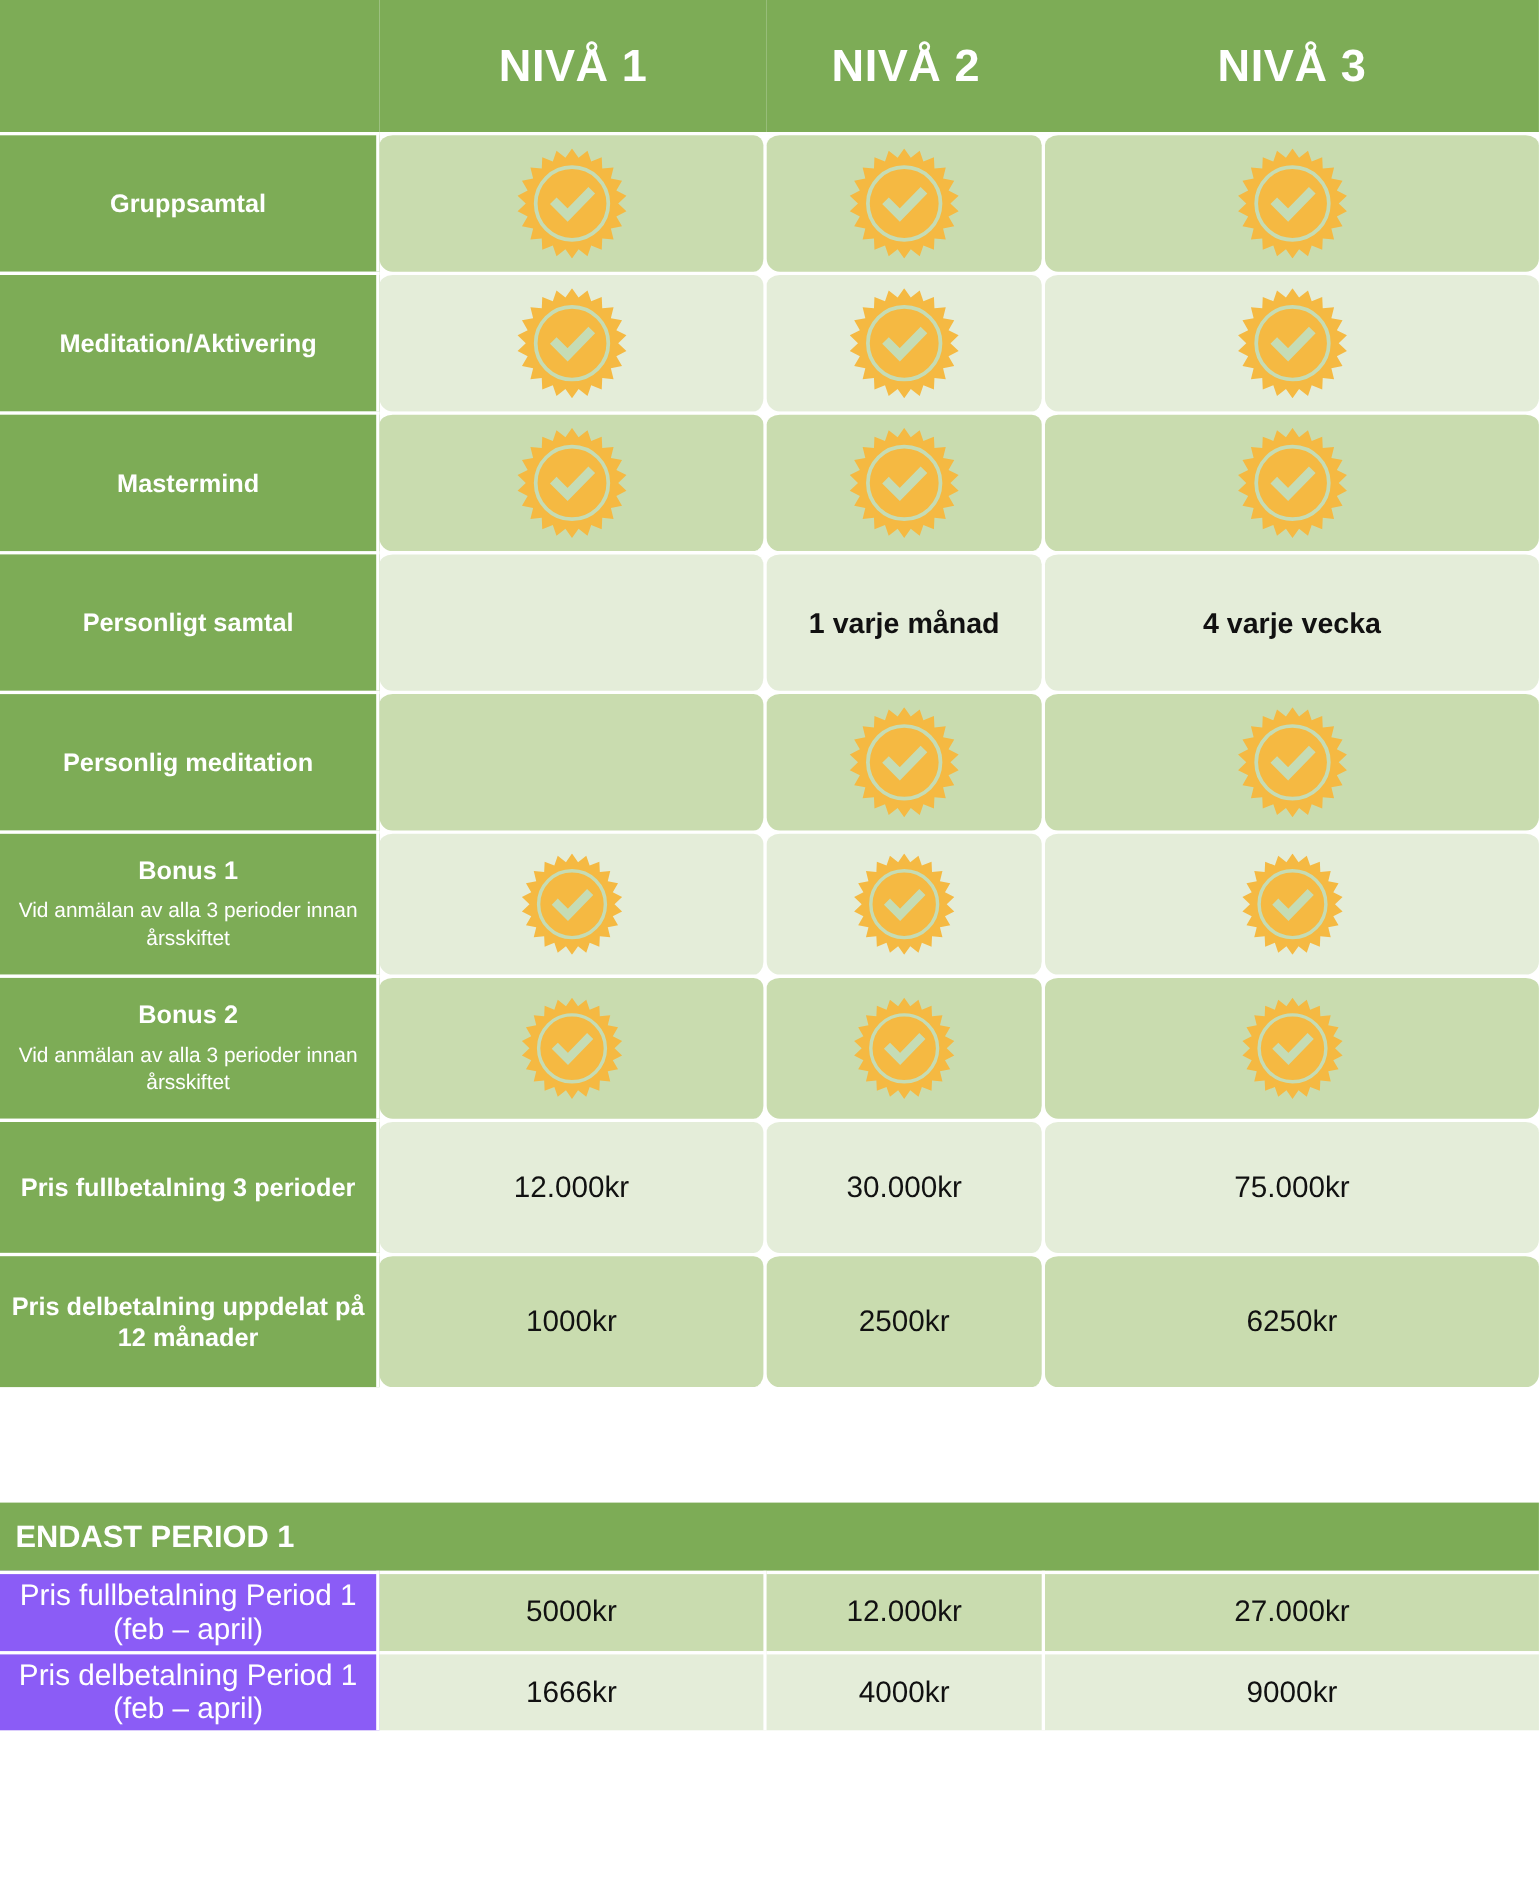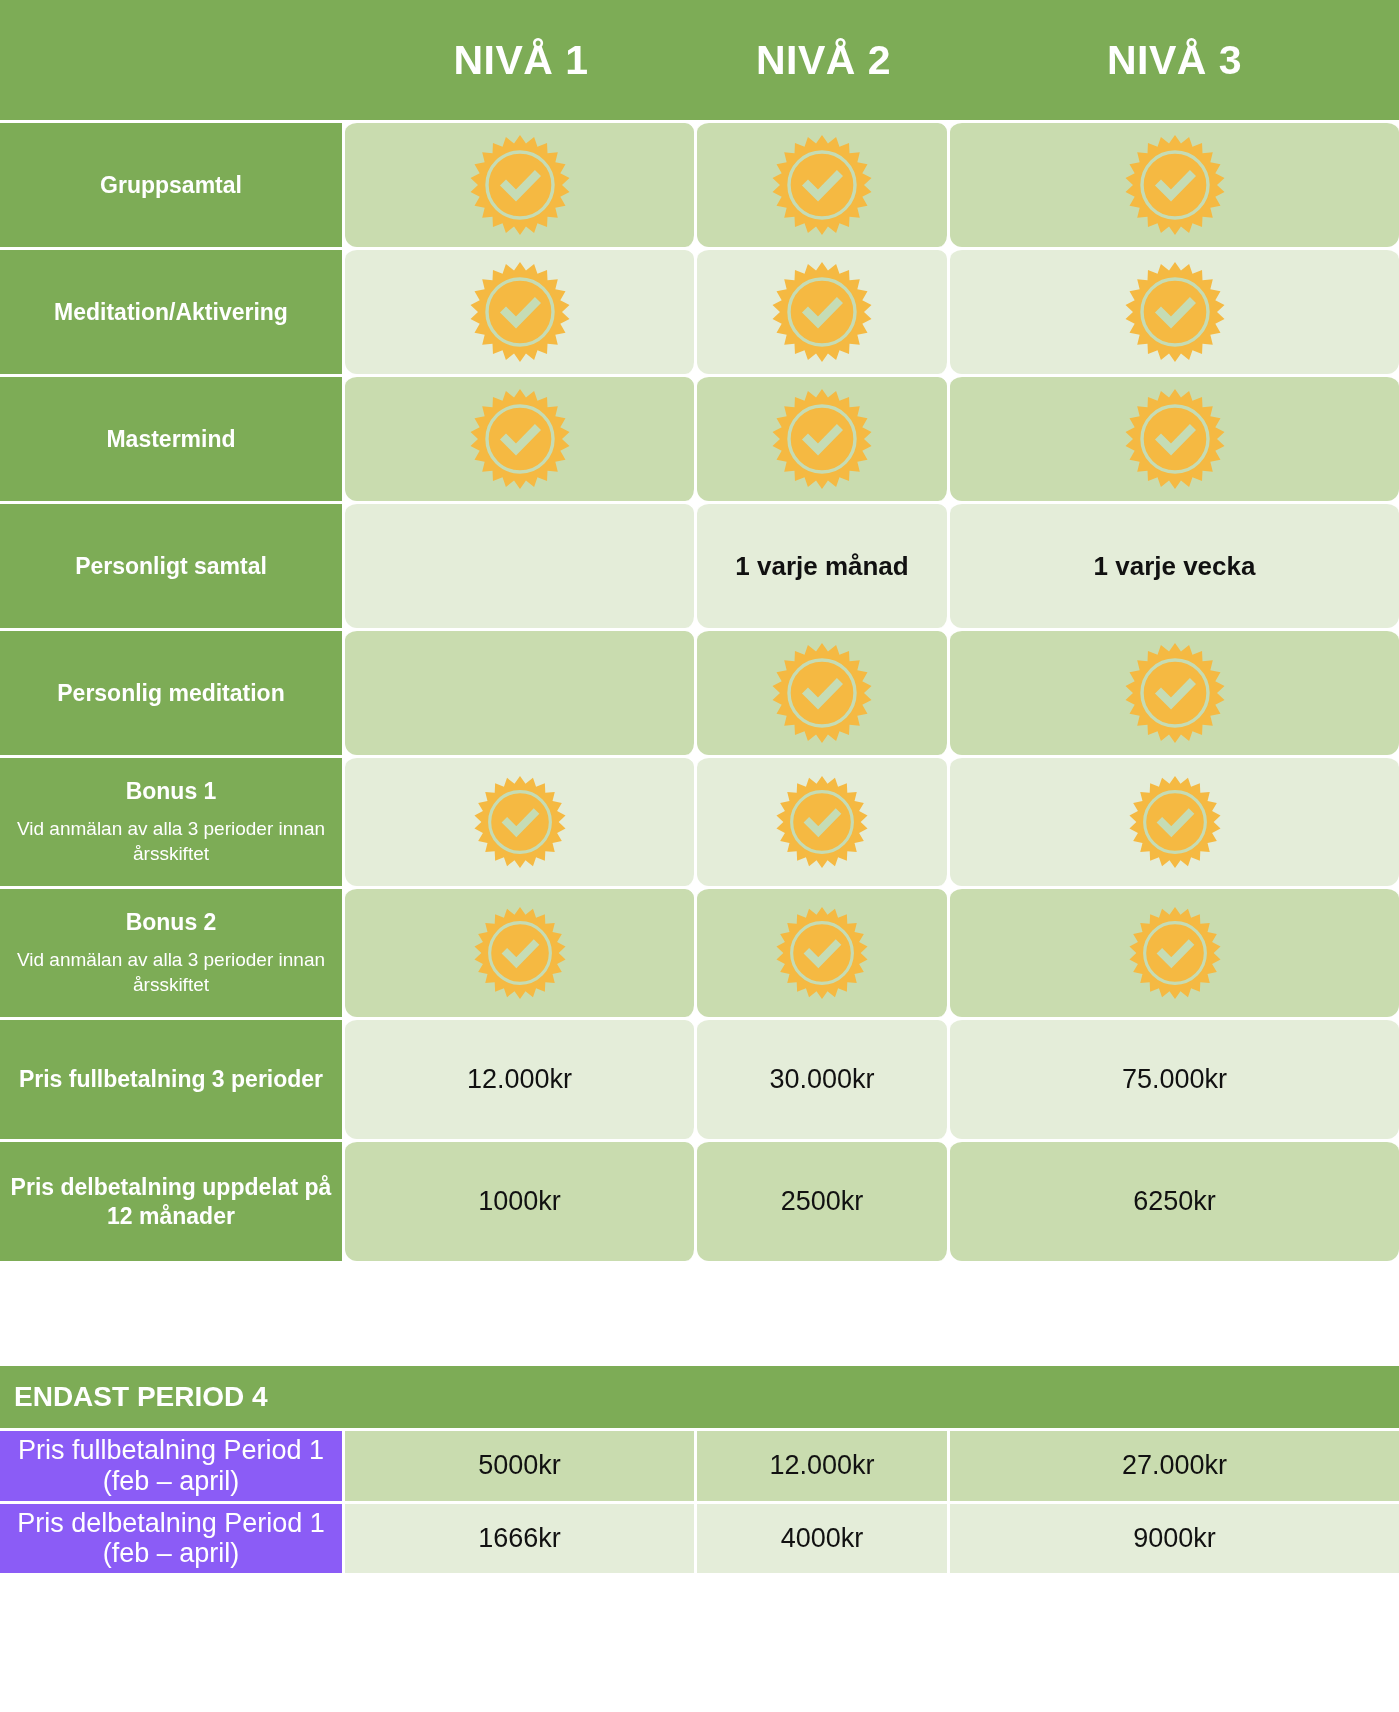--- a/index.html
+++ b/index.html
@@ -244,21 +244,21 @@
               <path d="M50.00,0.00 L55.98,8.43 L64.09,2.03 L67.45,11.80 L77.03,7.94 L77.50,18.26 L87.79,17.26 L85.33,27.29 L95.48,29.23 L90.30,38.17 L99.49,42.88 L92.00,50.00 L99.49,57.12 L90.30,61.83 L95.48,70.77 L85.33,72.71 L87.79,82.74 L77.50,81.74 L77.03,92.06 L67.45,88.20 L64.09,97.97 L55.98,91.57 L50.00,100.00 L44.02,91.57 L35.91,97.97 L32.55,88.20 L22.97,92.06 L22.50,81.74 L12.21,82.74 L14.67,72.71 L4.52,70.77 L9.70,61.83 L0.51,57.12 L8.00,50.00 L0.51,42.88 L9.70,38.17 L4.52,29.23 L14.67,27.29 L12.21,17.26 L22.50,18.26 L22.97,7.94 L32.55,11.80 L35.91,2.03 L44.02,8.43 Z" fill="#F5B942"></path>
               <circle cx="50" cy="50" r="33" fill="none" stroke="#C5DCB5" stroke-width="3.4"></circle>
               <path d="M36 50.5 L46 60.5 L65 41" fill="none" stroke="#C5DCB5" stroke-width="8.5" stroke-linecap="square" stroke-linejoin="miter"></path>
             </svg>
           </td>
         </tr>
         <tr class="r-h">
           <th class="lbl"><span>Personligt samtal</span></th>
           <td class="cell band-b"></td>
           <td class="cell band-b">1 varje månad</td>
-          <td class="cell band-b">1 varje vecka</td>
+          <td class="cell band-b">4 varje vecka</td>
         </tr>
         <tr class="r-h">
           <th class="lbl"><span>Personlig meditation</span></th>
           <td class="cell band-a"></td>
           <td class="cell band-a">
             <svg class="badge" width="100" height="100" viewBox="0 0 100 100">
               <path d="M50.00,0.00 L55.98,8.43 L64.09,2.03 L67.45,11.80 L77.03,7.94 L77.50,18.26 L87.79,17.26 L85.33,27.29 L95.48,29.23 L90.30,38.17 L99.49,42.88 L92.00,50.00 L99.49,57.12 L90.30,61.83 L95.48,70.77 L85.33,72.71 L87.79,82.74 L77.50,81.74 L77.03,92.06 L67.45,88.20 L64.09,97.97 L55.98,91.57 L50.00,100.00 L44.02,91.57 L35.91,97.97 L32.55,88.20 L22.97,92.06 L22.50,81.74 L12.21,82.74 L14.67,72.71 L4.52,70.77 L9.70,61.83 L0.51,57.12 L8.00,50.00 L0.51,42.88 L9.70,38.17 L4.52,29.23 L14.67,27.29 L12.21,17.26 L22.50,18.26 L22.97,7.94 L32.55,11.80 L35.91,2.03 L44.02,8.43 Z" fill="#F5B942"></path>
               <circle cx="50" cy="50" r="33" fill="none" stroke="#C5DCB5" stroke-width="3.4"></circle>
               <path d="M36 50.5 L46 60.5 L65 41" fill="none" stroke="#C5DCB5" stroke-width="8.5" stroke-linecap="square" stroke-linejoin="miter"></path>
             </svg>
@@ -336,21 +336,21 @@
 
   <table class="period-table">
     <colgroup>
       <col class="col-label">
         <col class="col-n1">
         <col class="col-n2">
         <col class="col-n3">
     </colgroup>
     <tbody>
       <tr>
-        <td class="p-banner" colspan="4">ENDAST PERIOD 4</td>
+        <td class="p-banner" colspan="4">ENDAST PERIOD 1</td>
       </tr>
     </tbody>
     <tbody id="period-body">
         <tr class="p-row">
           <th class="p-lbl"><span>Pris fullbetalning Period 1</span><br><span>(feb – april)</span></th>
           <td class="p-cell band-a">5000kr</td>
           <td class="p-cell band-a">12.000kr</td>
           <td class="p-cell band-a">27.000kr</td>
         </tr>
         <tr class="p-row">

